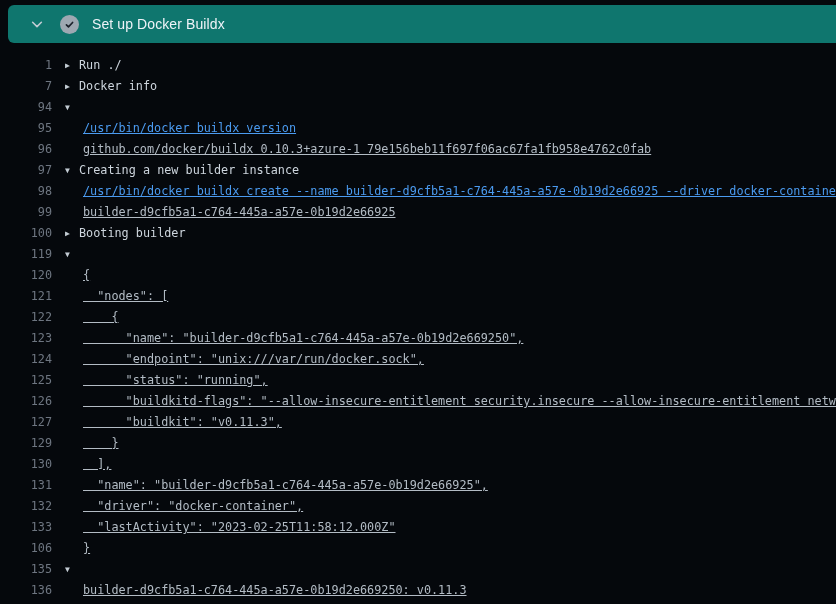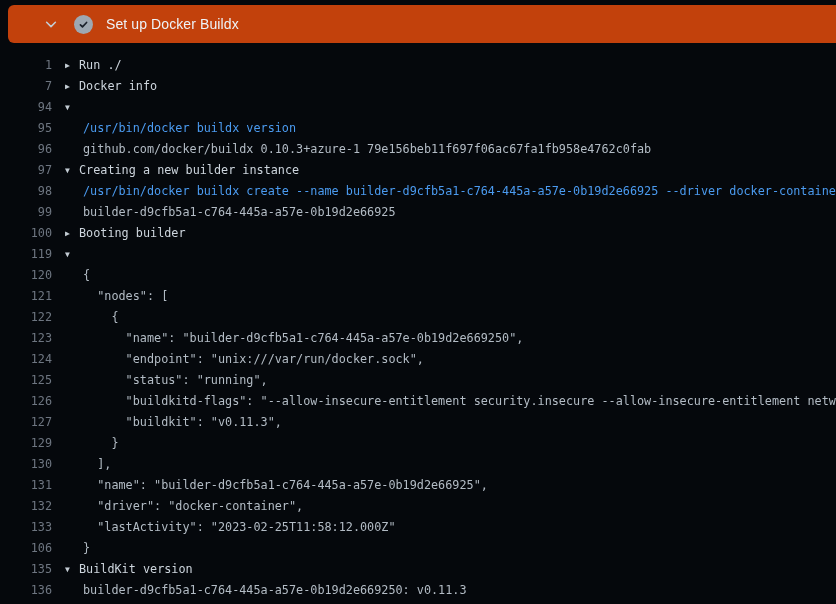--- a/index.html
+++ b/index.html
@@ -7,25 +7,25 @@
     width: 836px; height: 604px;
     background: #05080c;
     overflow: hidden;
     font-family: "DejaVu Sans Mono", "Liberation Mono", monospace;
   }
   
   .step-header {
     position: absolute;
     left: 8px; right: 0; top: 5px;
     height: 38px;
-    background: #c2410c;
+    background: #0f766e;
     border-radius: 6px 0 0 6px;
     display: flex;
     align-items: center;
-    padding-left: 32px;
+    padding-left: 18px;
     font-family: "Liberation Sans", "DejaVu Sans", sans-serif;
   }
   .chevron-btn {
     width: 22px; height: 22px;
     display: flex; align-items: center; justify-content: center;
     cursor: pointer;
     background: none; border: none;
   }
   .status-circle {
     width: 19px; height: 19px;
@@ -61,21 +61,21 @@
     cursor: pointer;
     user-select: none;
   }
   .content {
     margin-left: 13px;
     color: #b3bcc5;
     display: flex;
     align-items: center;
     white-space: pre;
   }
-  .content.plain { padding-left: 18px; display: block; }
+  .content.plain { padding-left: 18px; display: block; text-decoration: underline; }
   .content.cmd   { color: #4b9bf0; }
   .tri {
     display: inline-block;
     width: 9px;
     font-size: 8px;
     color: #c3ccd4;
     margin-right: 5px;
     transform: translateY(-0.5px);
   }
   .group-label { color: #cdd5dd; }
@@ -166,17 +166,17 @@
     <span class="num">132</span>
   <span class="content plain">  "driver": "docker-container",</span></div>
     <div class="line">
     <span class="num">133</span>
   <span class="content plain">  "lastActivity": "2023-02-25T11:58:12.000Z"</span></div>
     <div class="line">
     <span class="num">106</span>
   <span class="content plain">}</span></div>
     <div class="line group-row">
     <span class="num">135</span>
-  <span class="content"><span class="tri">▼</span><span class="group-label">BuildKit version</span></span></div>
+  <span class="content"><span class="tri">▼</span></span></div>
     <div class="line">
     <span class="num">136</span>
   <span class="content plain">builder-d9cfb5a1-c764-445a-a57e-0b19d2e669250: v0.11.3</span></div>
   </div>
 
 </body></html>

